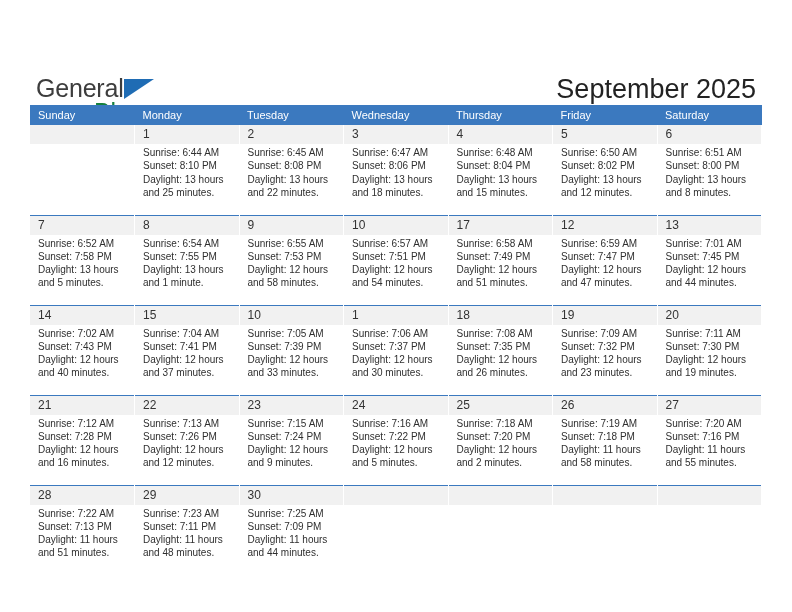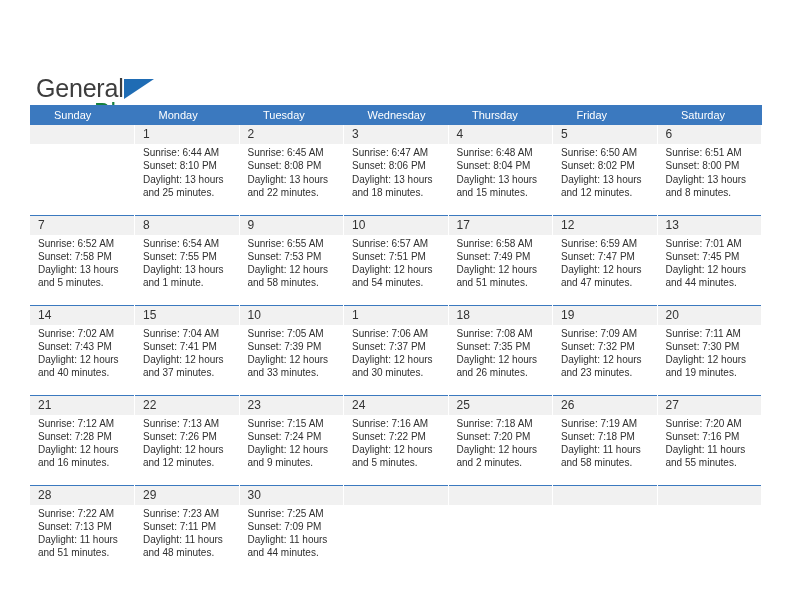--- a/index.html
+++ b/index.html
@@ -93,21 +93,21 @@
     width: 732px;
     border-collapse: collapse;
     table-layout: fixed;
   }
   table.cal th {
     background: #3b79bf;
     color: #ffffff;
     font-size: 11px;
     font-weight: normal;
     text-align: left;
-    padding: 4px 0 4px 24px;
+    padding: 4px 0 4px 8px;
     height: 20px;
     border: none;
   }
   table.cal td {
     vertical-align: top;
     padding: 0;
     border-top: 1px solid #3b79bf;
     border-right: 1px solid #ffffff;
     height: 90px;
     background: #ffffff;
@@ -136,20 +136,21 @@
 <div id="page">
 
   <div class="header">
 
     <div class="logo">
       <span class="logo-general">General</span>
       <span class="logo-tri"></span>
       <span class="logo-blue">Blue</span>
     </div>
 
+    <div class="title">September 2025</div>
     <div class="subtitle">Oppenau, Germany</div>
   </div>
 
   <div class="calendar">
     <table class="cal">
       <thead>
         <tr>
           <th>Sunday</th>
           <th>Monday</th>
           <th>Tuesday</th>

